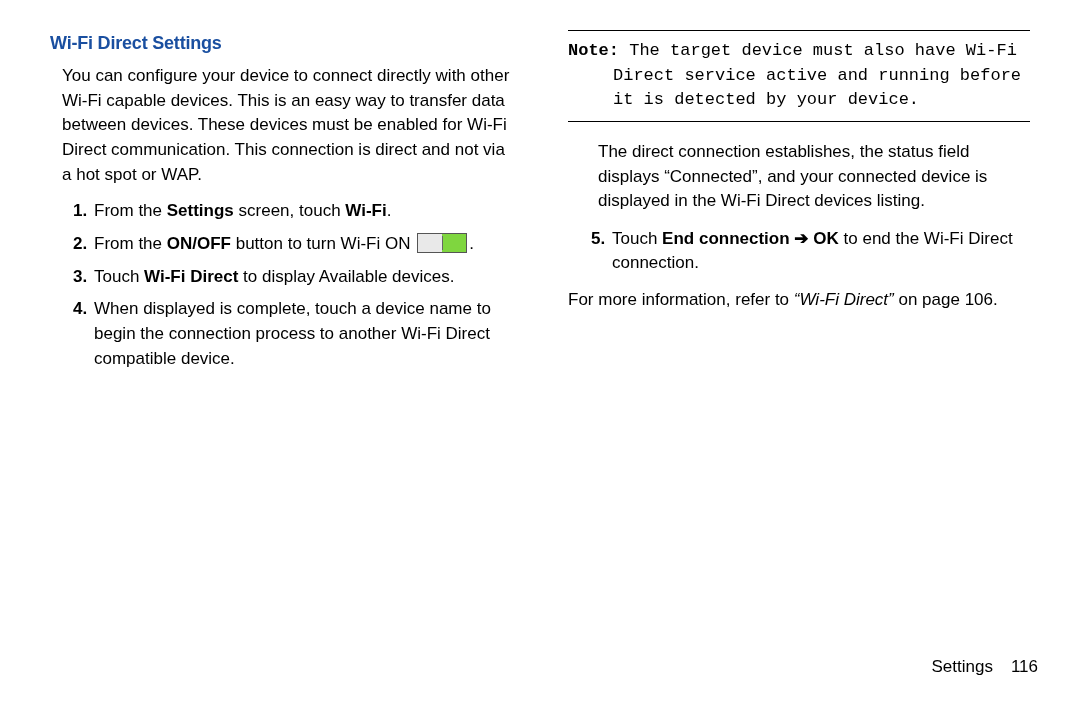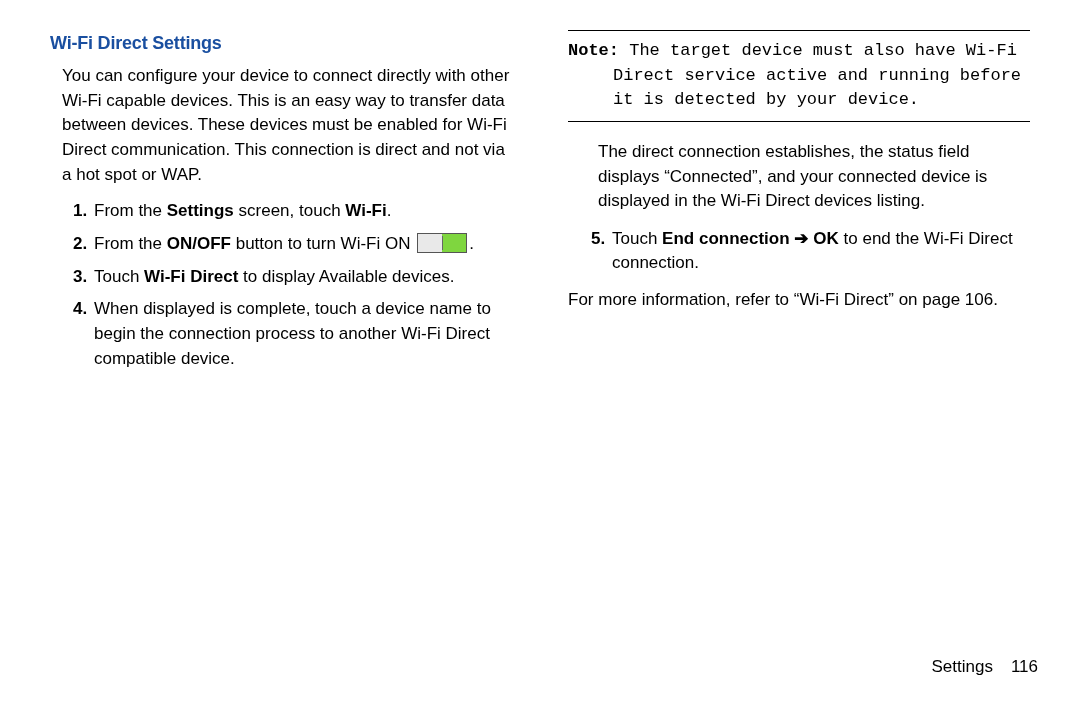--- a/index.html
+++ b/index.html
@@ -93,20 +93,21 @@
     left: 50%;
     top: 2px;
     bottom: 2px;
     width: 1px;
     background: #666;
   }
   .arrow {
     font-weight: bold;
   }
   .italic {
+    font-style: italic;
   }
   .footer {
     position: absolute;
     right: 42px;
     bottom: 40px;
     font-size: 17px;
   }
   .footer .sec {
     margin-right: 18px;
   }

